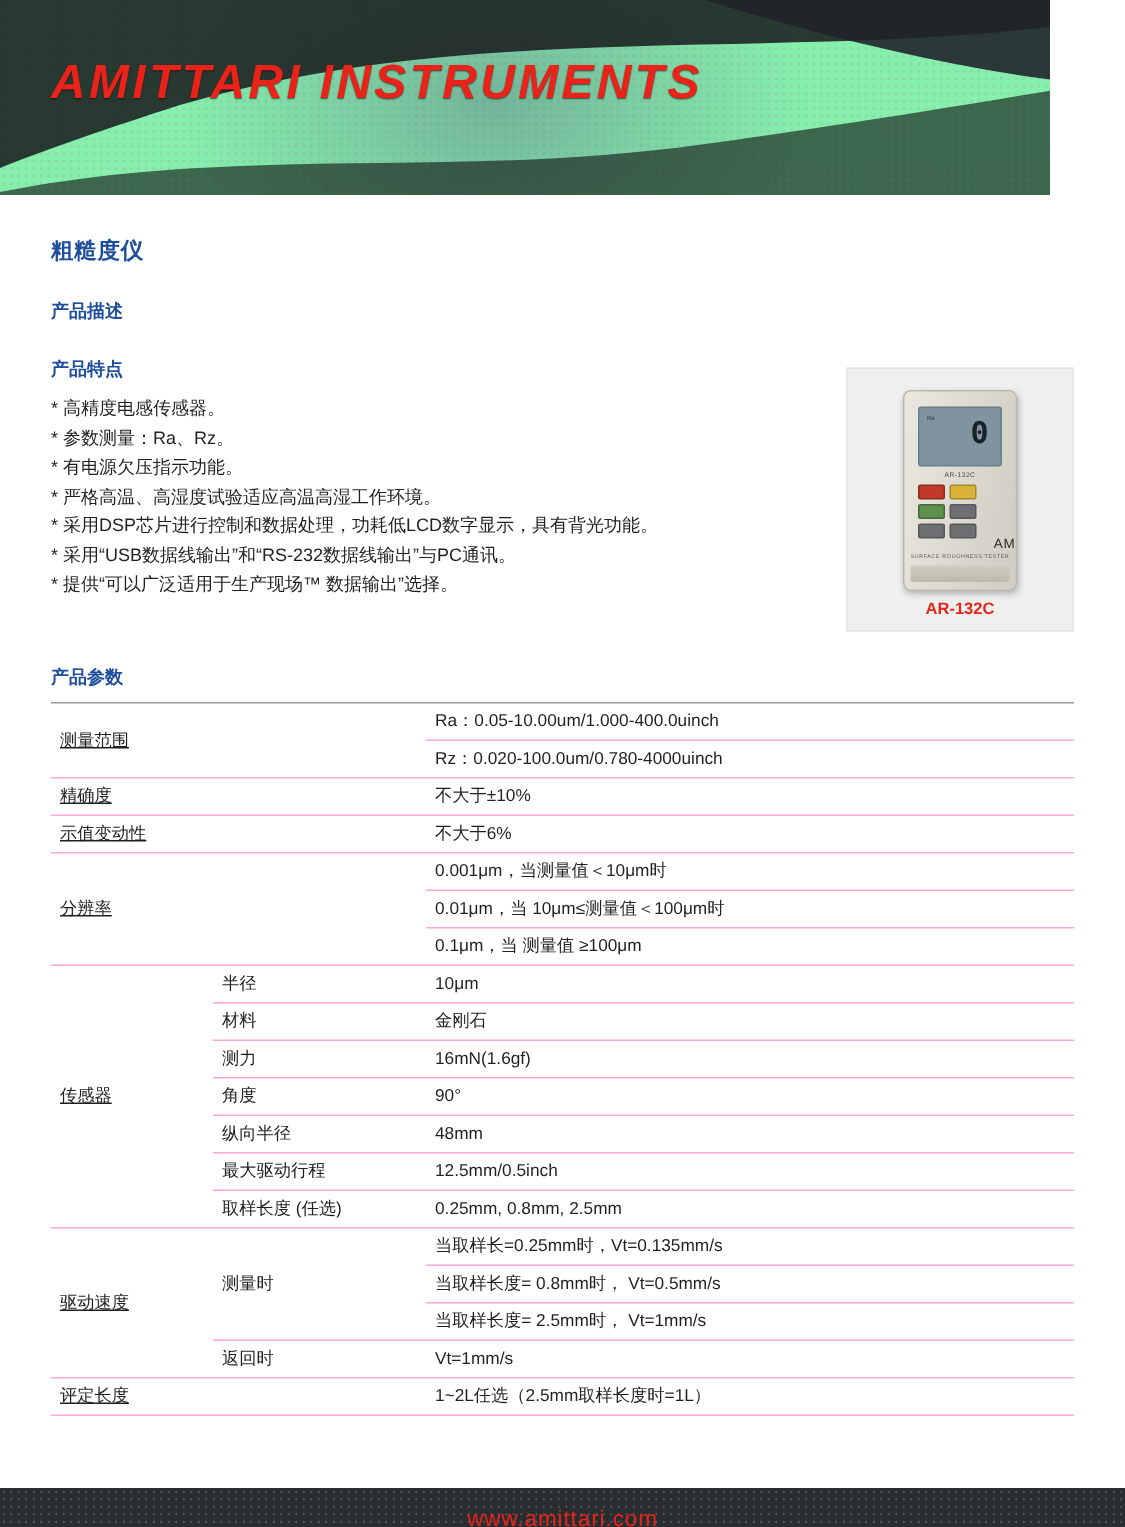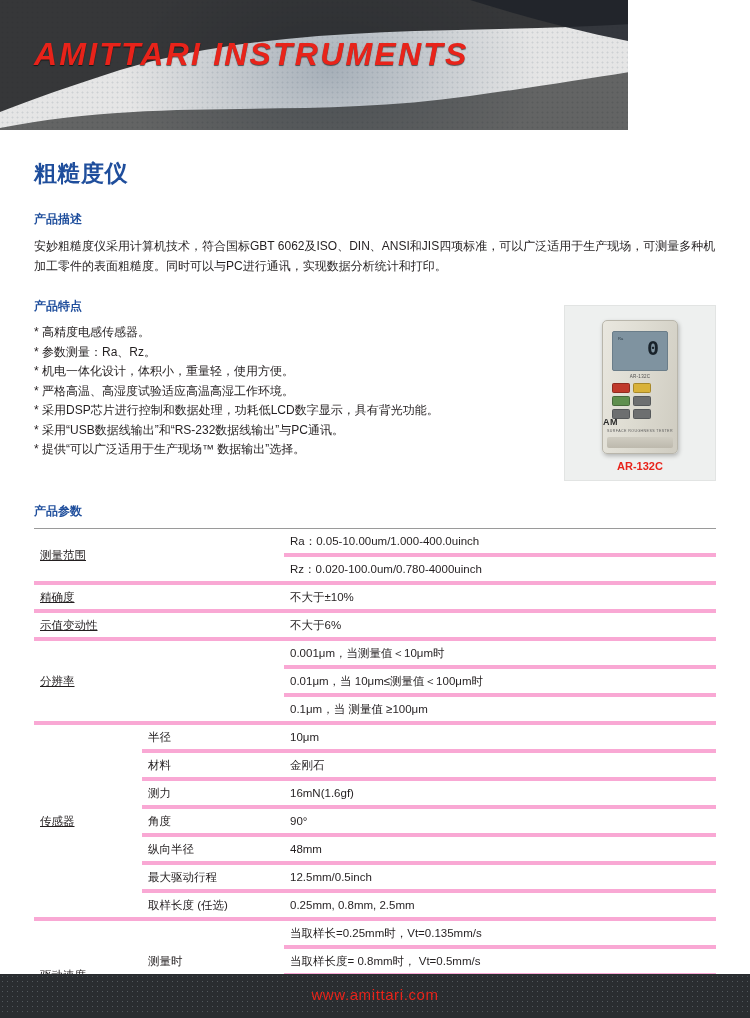--- a/index.html
+++ b/index.html
@@ -12,23 +12,23 @@
     font-family: "Liberation Sans", sans-serif;
     background: #ffffff;
     color: #231f20;
     position: relative;
     overflow: hidden;
   }
 
   
   .header {
     position: relative;
-    width: 628px;
+    width: 700px;
     height: 130px;
-    background: #e5e5e5;
+    background: #86efac;
     overflow: hidden;
   }
   .header .dots {
     position: absolute;
     left: 0; top: 0;
     width: 750px; height: 130px;
     background-image:
       radial-gradient(circle, rgba(150,160,170,0.55) 0.9px, rgba(0,0,0,0) 1.1px);
     background-size: 5px 5px;
     opacity: 0.55;
@@ -60,21 +60,21 @@
 
   
   .page {
     position: relative;
     padding: 0 34px;
     box-sizing: border-box;
     width: 750px;
   }
 
   h1.doc-title {
-    font-size: 23px;
+    font-size: 15px;
     color: #1f4e9c;
     font-weight: bold;
     margin: 28px 0 0 0;
     letter-spacing: 0.5px;
   }
 
   h2.section {
     font-size: 12px;
     color: #1f4e9c;
     font-weight: bold;
@@ -170,23 +170,23 @@
     border-radius: 1.5px;
     background: #6d6f70;
     border: 1px solid #55585a;
   }
   .device .keys i.red { background: #c0392b; border-color: #8e2b20; }
   .device .keys i.yellow { background: #d9b23a; border-color: #a7882a; }
   .device .keys i.green { background: #5f8f4e; border-color: #47693b; }
   .device .brand {
     position: absolute;
     left: 0; right: 0; top: 96px;
-    text-align: left;
+    text-align: right;
     font-size: 9px;
-    font-weight: bold;
+    font-weight: normal;
     color: #2b2b2b;
     letter-spacing: 0.5px;
   }
   .device .sub {
     position: absolute;
     left: 0; right: 0; top: 108px;
     text-align: center;
     font-size: 3.6px;
     color: #5a5a5a;
     letter-spacing: 0.4px;
@@ -206,39 +206,39 @@
   }
 
   
   table.spec {
     width: 100%;
     border-collapse: collapse;
     font-size: 11.5px;
     table-layout: fixed;
   }
   table.spec td {
-    border-bottom: 4px solid #f9a8d4;
+    border-bottom: 1px solid #f9a8d4;
     padding: 4px 6px;
     vertical-align: middle;
     line-height: 16px;
     color: #231f20;
   }
   table.spec tr.top-line td { border-top: 1px solid #9a9a9a; }
   td.c1 { width: 96px; text-decoration: underline; }
   td.c2 { width: 130px; }
   td.val { padding-left: 10px; }
   td.nb { border-bottom: none; }
   .grp-line { border-top: 1px solid #9a9a9a !important; }
 
   
   .footer {
     position: absolute;
     left: 0; bottom: 0;
     width: 750px;
-    height: 44px;
+    height: 26px;
     background: #2a2d30;
     overflow: hidden;
   }
   .footer .fdots {
     position: absolute;
     left: 0; top: 0; width: 750px; height: 42px;
     background-image:
       radial-gradient(circle, rgba(160,170,180,0.35) 0.8px, rgba(0,0,0,0) 1px);
     background-size: 5px 5px;
   }
@@ -263,29 +263,28 @@
     <path d="M0,128 C160,96 300,120 470,96 C600,78 690,62 750,52 L750,130 L0,130 Z" fill="#0b0d0e" opacity="0.6"></path>
   </svg>
   <div class="header-title">AMITTARI INSTRUMENTS</div>
 </div>
 
 <div class="page">
 
   <h1 class="doc-title">粗糙度仪</h1>
 
   <h2 class="section">产品描述</h2>
-  <p class="desc">安妙粗糙度仪采用计算机技术，符合国标GBT 6062及ISO、DIN、ANSI和JIS四项标准，可以广泛适用于生产现场，可测量多种机加工零件的表面粗糙度。同时可以与PC进行通讯，实现数据分析统计和打印。</p>
 
   <h2 class="section">产品特点</h2>
 
   <div class="features-wrap">
     <div class="features">
       <p class="feat">* 高精度电感传感器。</p>
       <p class="feat">* 参数测量：Ra、Rz。</p>
-      <p class="feat">* 机电一体化设计，体积小，重量轻，使用方便。</p>
+      <p class="feat">* 有电源欠压指示功能。</p>
       <p class="feat">* 严格高温、高湿度试验适应高温高湿工作环境。</p>
       <p class="feat">* 采用DSP芯片进行控制和数据处理，功耗低LCD数字显示，具有背光功能。</p>
       <p class="feat">* 采用“USB数据线输出”和“RS-232数据线输出”与PC通讯。</p>
       <p class="feat">* 提供“可以广泛适用于生产现场™ 数据输出”选择。</p>
     </div>
 
     <div class="product-panel">
       <div class="device">
         <div class="screen">
           <span class="mini">Ra</span>

